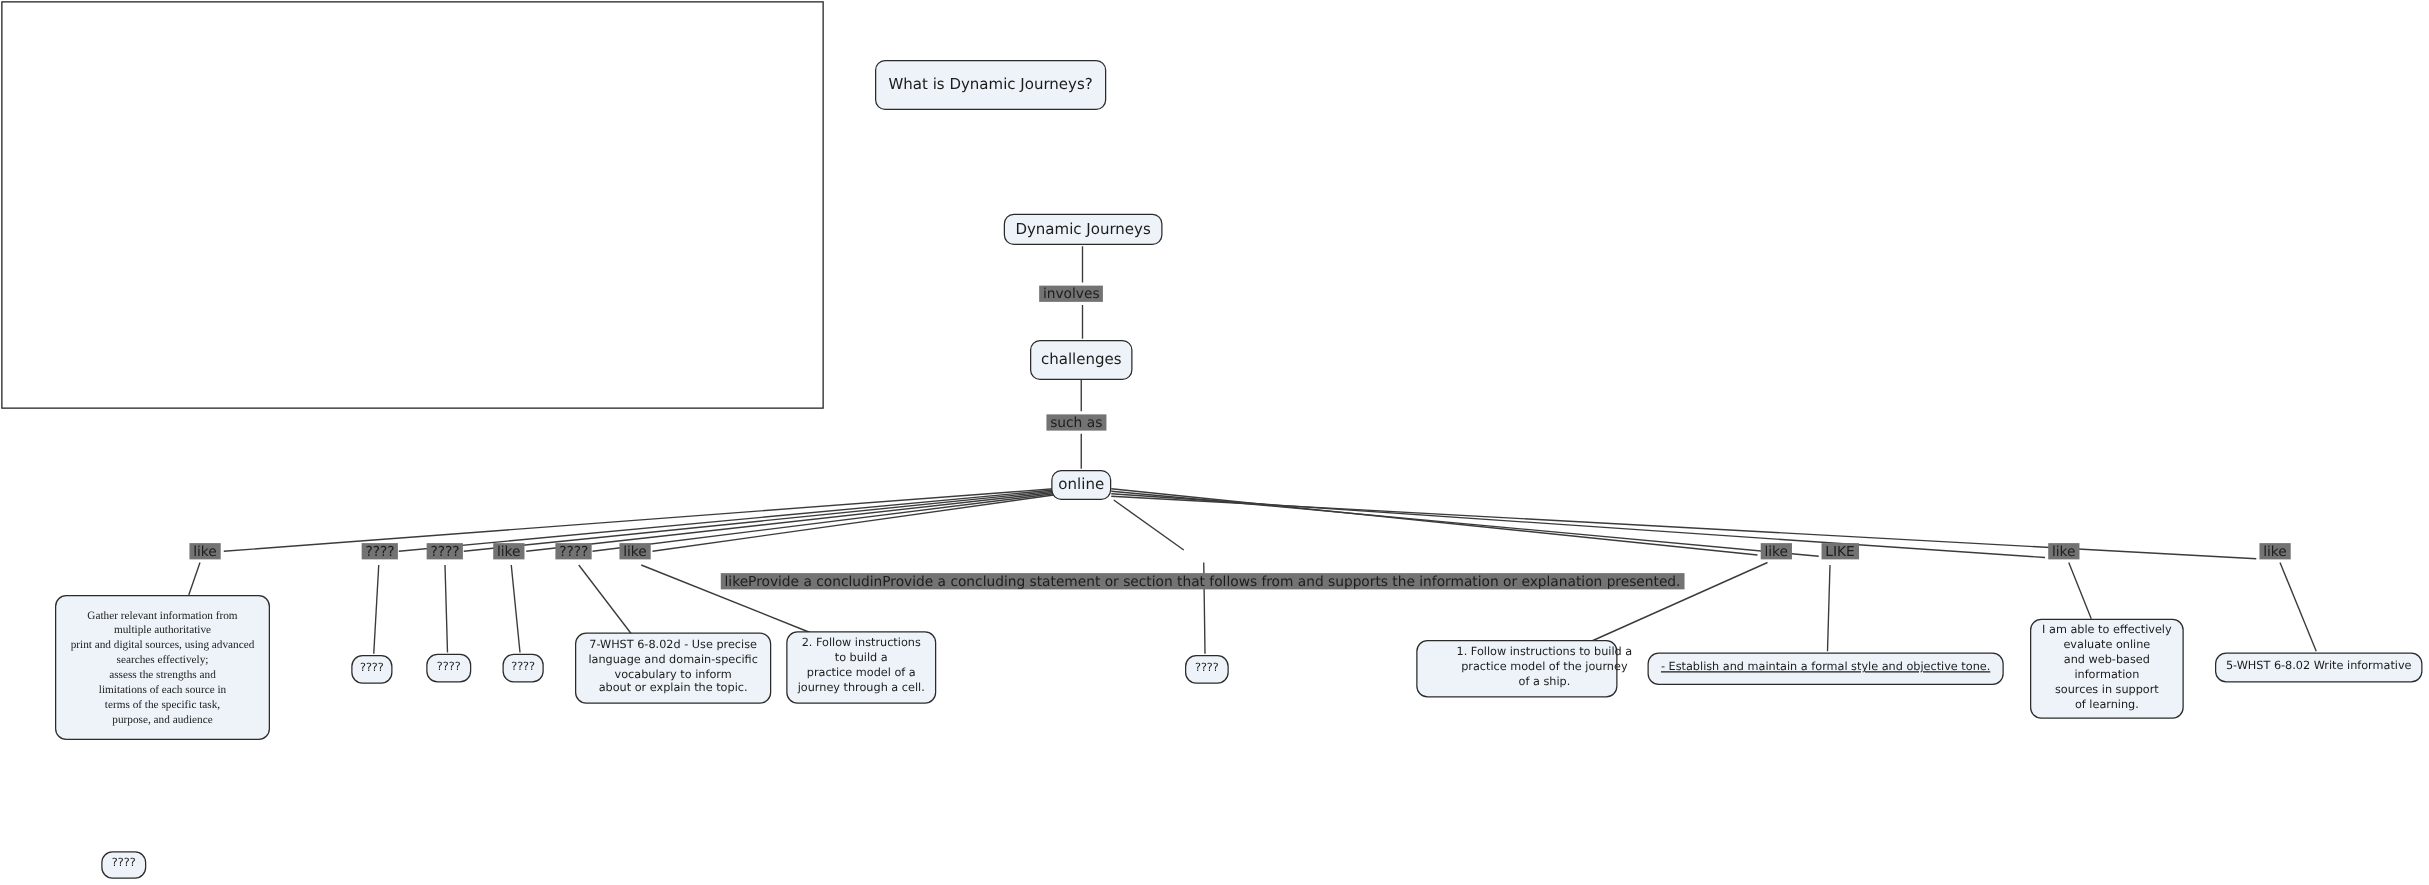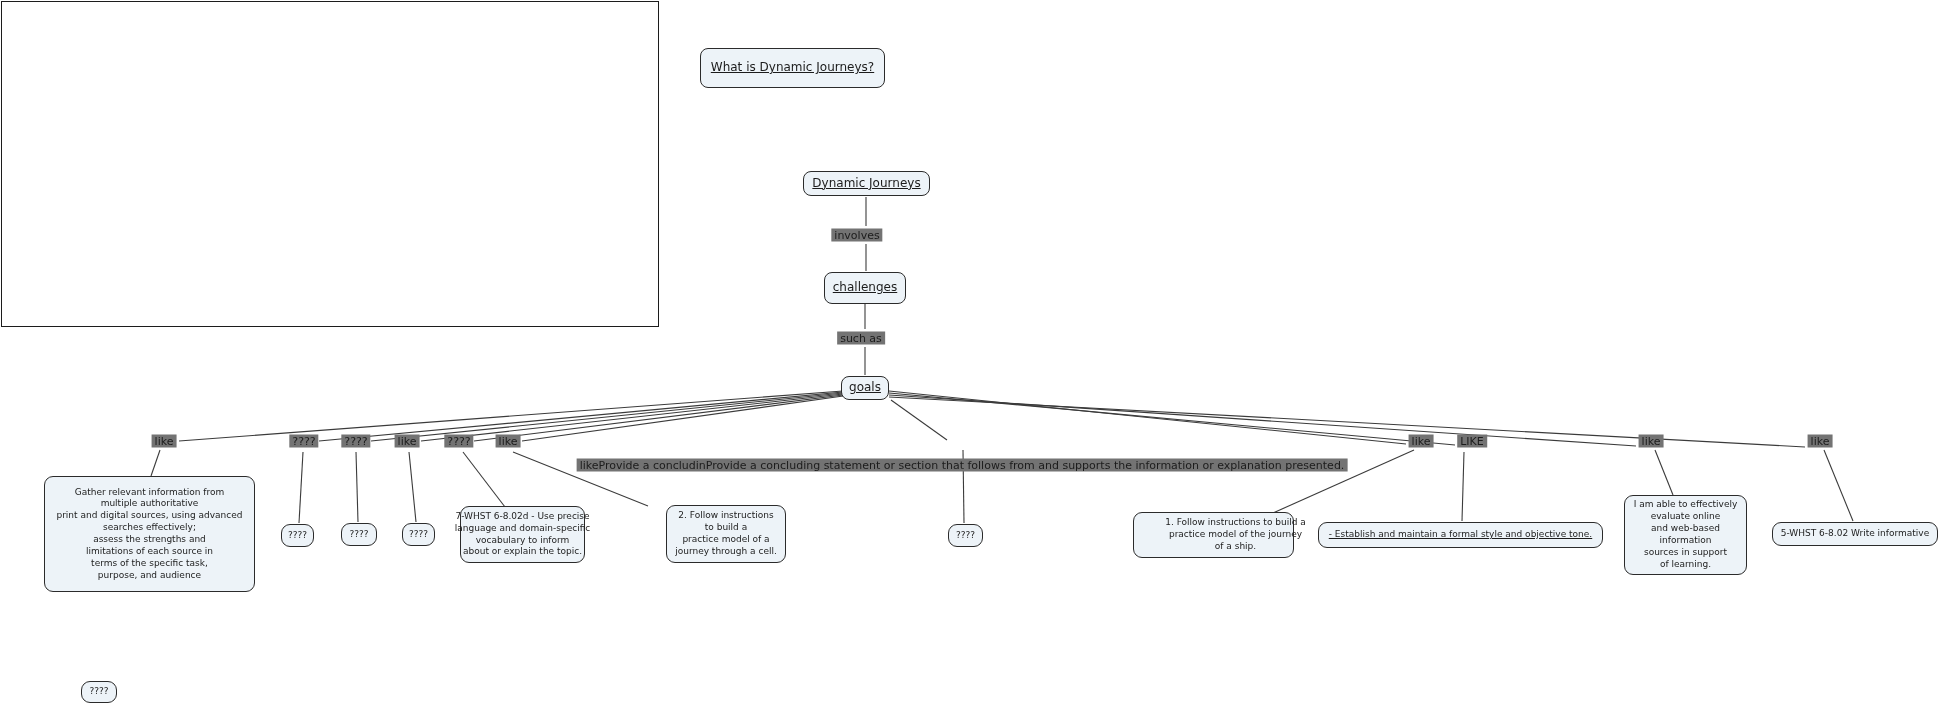--- a/index.html
+++ b/index.html
@@ -22,21 +22,21 @@
     display:flex;align-items:center;justify-content:center;
     text-align:center;
     background:#edf3f8;
     border:1.2px solid #2b2b2b;
     border-radius:9px;
     color:#1c1c1c;
     white-space:pre;
     line-height:1.32;
     padding:1px 4px;
   }
-  .node.big{font-size:12px;border-radius:8px;text-decoration:underline;}
+  .node.big{font-size:12px;border-radius:8px;}
   .node.leaf{font-size:9px;}
   .label{
     position:absolute;
     transform:translate(-50%,-50%);
     background:#737373;
     color:#1c1c1c;
     font-size:11px;
     white-space:nowrap;
     padding:0 3px;
     text-align:center;
@@ -72,37 +72,37 @@
       <line x1="1414" y1="450" x2="1273" y2="513" stroke="#3b3b3b" stroke-width="1.1"></line>
       <line x1="1464" y1="452" x2="1462" y2="521" stroke="#3b3b3b" stroke-width="1.1"></line>
       <line x1="1655" y1="450" x2="1673" y2="495" stroke="#3b3b3b" stroke-width="1.1"></line>
       <line x1="1824" y1="450" x2="1853" y2="521" stroke="#3b3b3b" stroke-width="1.1"></line>
     </svg>
   <div class="frame" id="frame-rect" style="left: 1px; top: 1px; width: 656px; height: 324px;"></div>
   <div id="node-layer">
       <div class="node big" style="left: 700px; top: 48px; width: 185px; height: 40px;">What is Dynamic Journeys?</div>
       <div class="node big" style="left: 803px; top: 171px; width: 127px; height: 25px;">Dynamic Journeys</div>
       <div class="node big" style="left: 824px; top: 272px; width: 82px; height: 32px;">challenges</div>
-      <div class="node big" style="left: 841px; top: 376px; width: 48px; height: 24px;">goals</div>
-      <div class="node leaf" style="left: 44px; top: 476px; width: 211px; height: 116px;">Gather relevant information from
+      <div class="node big" style="left: 841px; top: 376px; width: 48px; height: 24px;">online</div>
+      <div class="node leaf" style="left: 44px; top: 476px; width: 172px; height: 116px; font-family: Liberation Serif, serif;">Gather relevant information from
 multiple authoritative
 print and digital sources, using advanced
 searches effectively;
 assess the strengths and
 limitations of each source in
 terms of the specific task,
 purpose, and audience</div>
       <div class="node leaf" style="left: 281px; top: 524px; width: 33px; height: 23px;">????</div>
       <div class="node leaf" style="left: 341px; top: 523px; width: 36px; height: 23px;">????</div>
       <div class="node leaf" style="left: 402px; top: 523px; width: 33px; height: 23px;">????</div>
-      <div class="node leaf" style="left: 460px; top: 506px; width: 125px; height: 57px;">7-WHST 6-8.02d - Use precise
+      <div class="node leaf" style="left: 460px; top: 506px; width: 157px; height: 57px;">7-WHST 6-8.02d - Use precise
 language and domain-specific
 vocabulary to inform
 about or explain the topic.</div>
-      <div class="node leaf" style="left: 666px; top: 505px; width: 120px; height: 58px;">2. Follow instructions
+      <div class="node leaf" style="left: 629px; top: 505px; width: 120px; height: 58px;">2. Follow instructions
 to build a
 practice model of a
 journey through a cell.</div>
       <div class="node leaf" style="left: 948px; top: 524px; width: 35px; height: 23px;">????</div>
       <div class="node leaf" style="left: 1133px; top: 512px; width: 161px; height: 46px; padding-left: 48px;">1. Follow instructions to build a
 practice model of the journey
 of a ship.</div>
       <div class="node leaf" style="left: 1318px; top: 522px; width: 285px; height: 26px; text-decoration: underline;">- Establish and maintain a formal style and objective tone.</div>
       <div class="node leaf" style="left: 1624px; top: 495px; width: 123px; height: 80px;">I am able to effectively
 evaluate online

